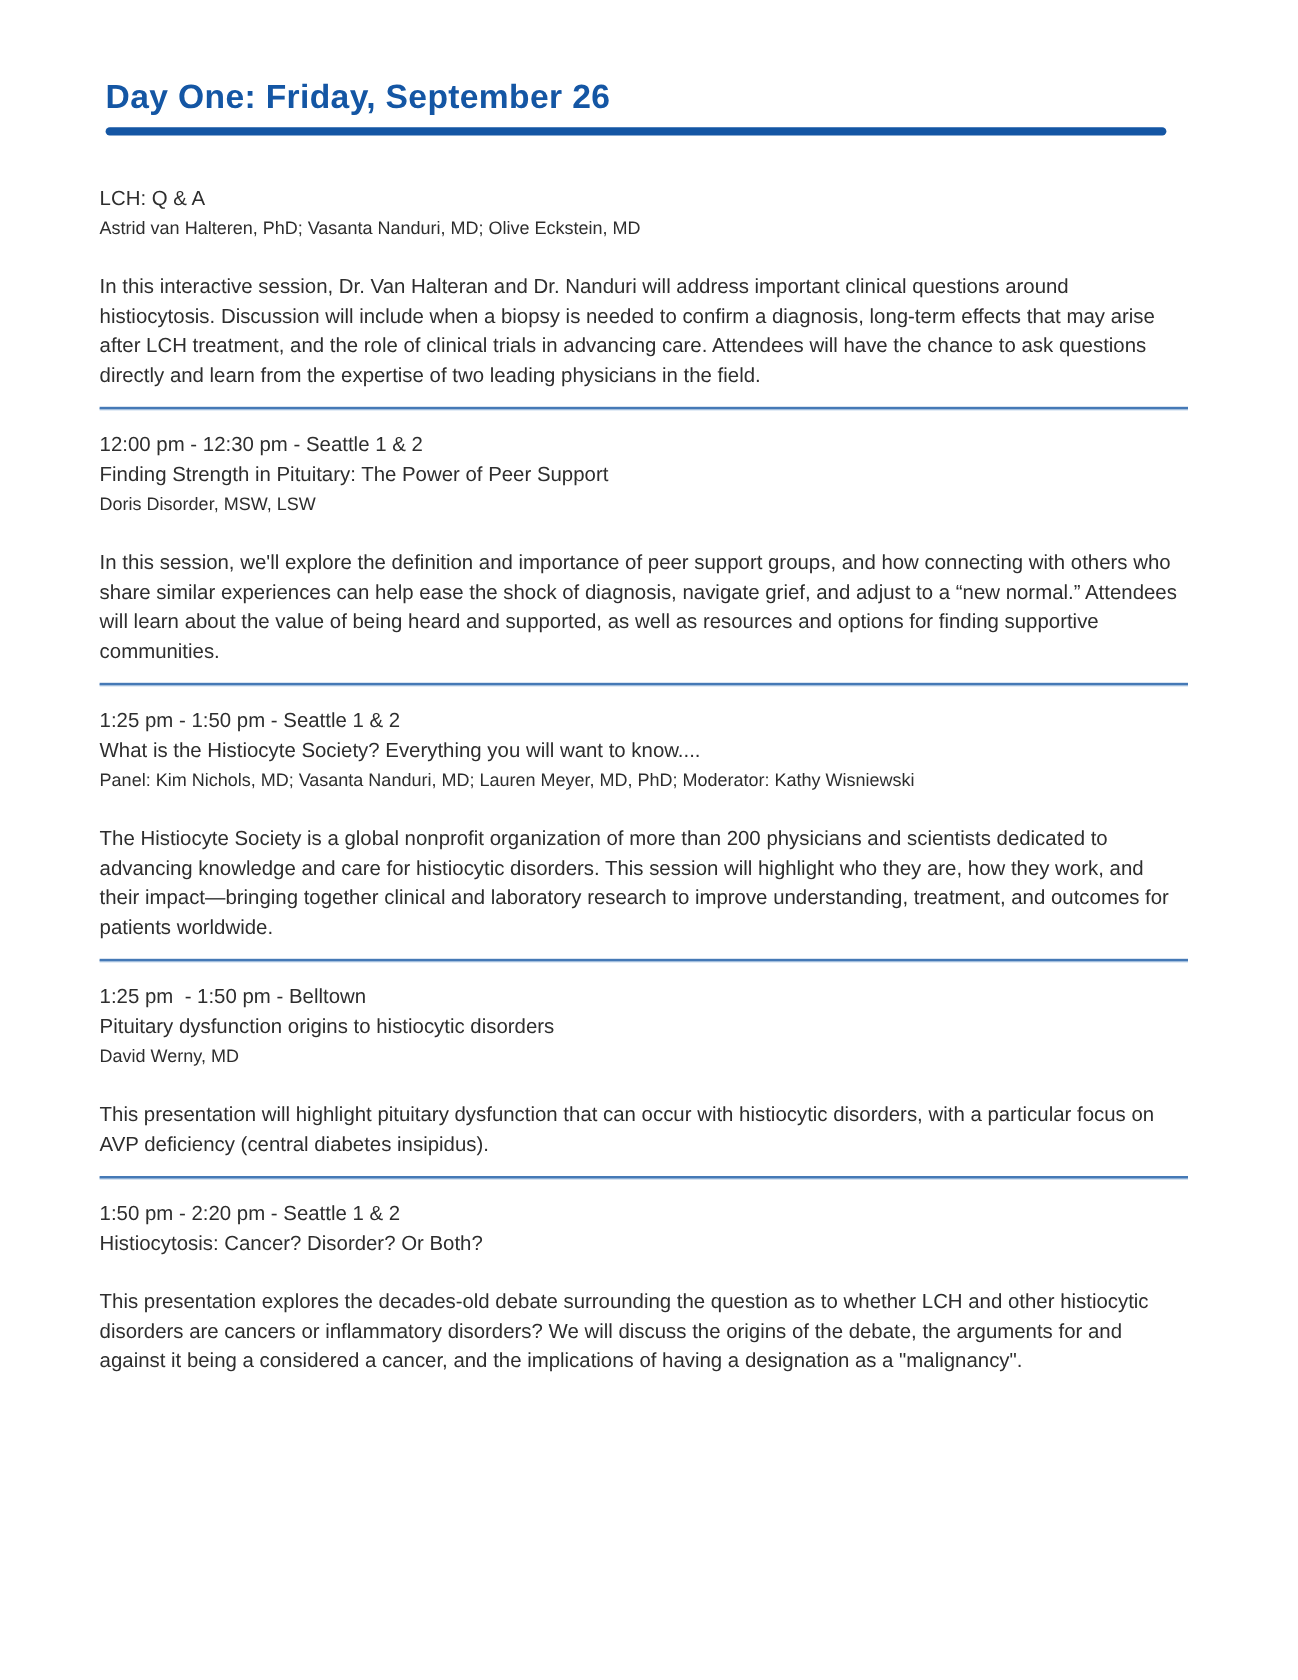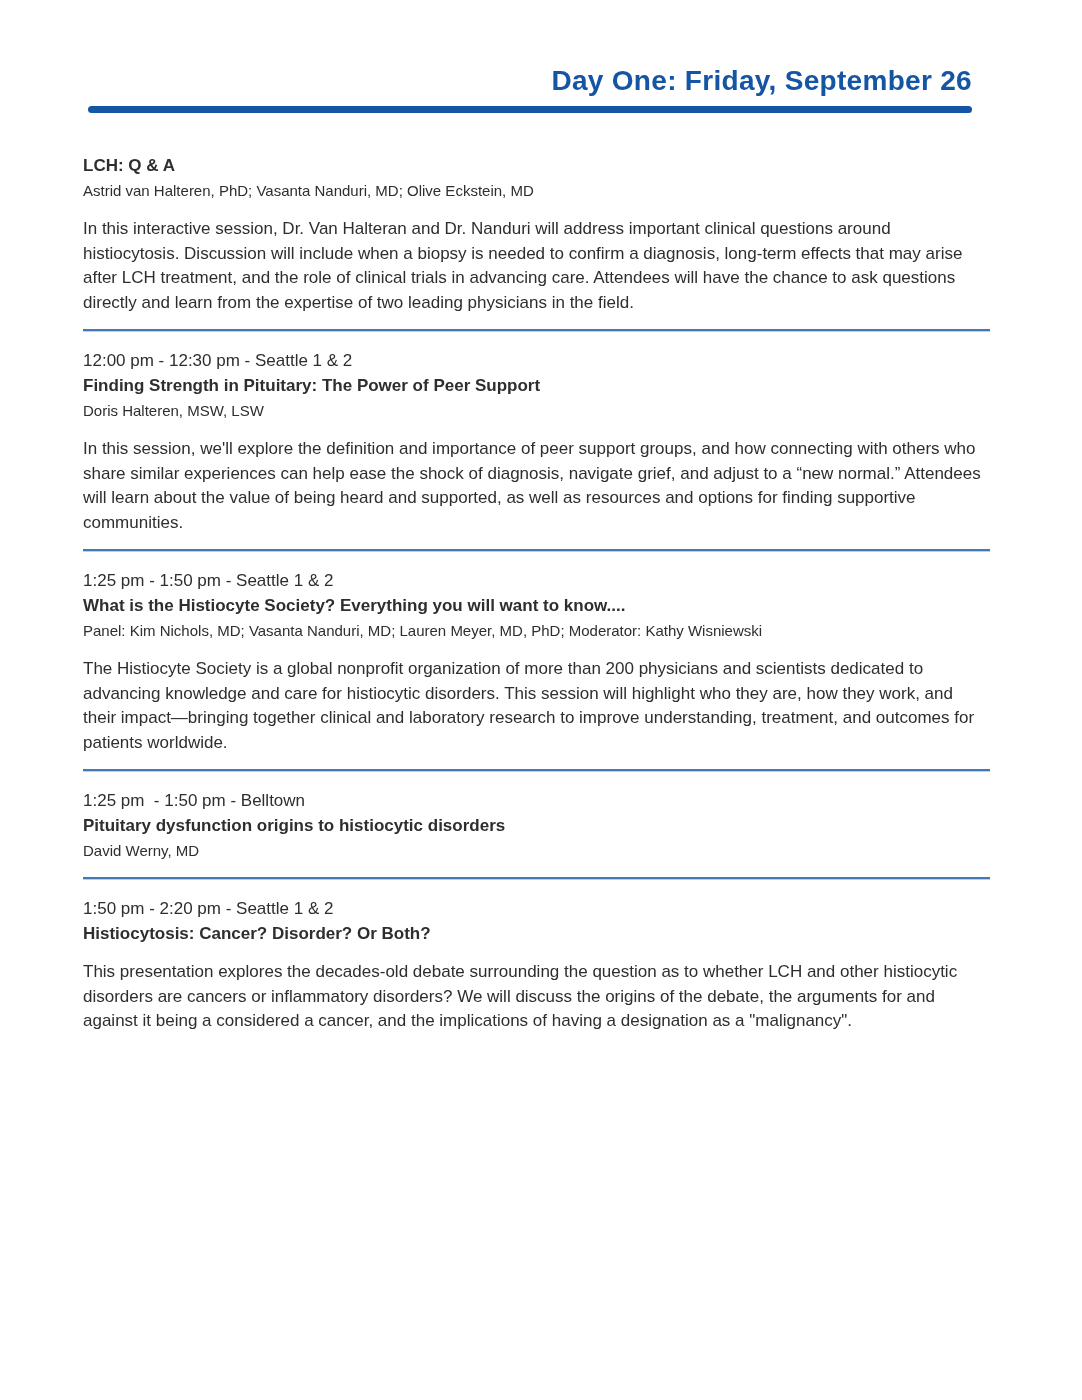--- a/index.html
+++ b/index.html
@@ -11,21 +11,21 @@
     color: #2e2e2e;
     overflow: hidden;
   }
   .page {
     width: 1082px;
     height: 1400px;
     background: #ffffff;
   }
   .header {
     margin: 64px 110px 0 88px;
-    text-align: right;
+    text-align: left;
   }
   .page-title {
     color: #1456a4;
     font-size: 28px;
     font-weight: bold;
     letter-spacing: 0.3px;
     line-height: 34px;
   }
   .header-rule {
     height: 7px;
@@ -36,31 +36,31 @@
   .content {
     margin: 40px 92px 0 83px;
   }
   .session-time {
     font-size: 17px;
     line-height: 25px;
     white-space: pre-wrap;
   }
   .session-title {
     font-size: 17px;
-    font-weight: bold;
+    font-weight: normal;
     line-height: 25px;
   }
   .session-speakers {
     font-size: 15px;
     line-height: 25px;
   }
   .session-description {
     font-size: 17px;
     line-height: 24.5px;
-    margin-top: 14px;
+    margin-top: 24px;
   }
   .session-divider {
     border: none;
     border-top: 2px solid #4579b6;
     box-shadow: 0 1px 0 #b9d0e8;
     margin: 14px 0 17px 0;
   }
 </style>
 </head>
 <body>
@@ -77,37 +77,38 @@
   <div class="session">
     <div class="session-title">LCH: Q &amp; A</div>
     <div class="session-speakers">Astrid van Halteren, PhD; Vasanta Nanduri, MD; Olive Eckstein, MD</div>
     <div class="session-description">In this interactive session, Dr. Van Halteran and Dr. Nanduri will address important clinical questions around histiocytosis. Discussion will include when a biopsy is needed to confirm a diagnosis, long-term effects that may arise after LCH treatment, and the role of clinical trials in advancing care. Attendees will have the chance to ask questions directly and learn from the expertise of two leading physicians in the field.</div>
     <hr class="session-divider">
   </div>
 
   <div class="session">
     <div class="session-time">12:00 pm - 12:30 pm - Seattle 1 &amp; 2</div>
     <div class="session-title">Finding Strength in Pituitary: The Power of Peer Support</div>
-    <div class="session-speakers">Doris Halteren, MSW, LSW</div>
+    <div class="session-speakers">Doris Disorder, MSW, LSW</div>
     <div class="session-description">In this session, we'll explore the definition and importance of peer support groups, and how connecting with others who share similar experiences can help ease the shock of diagnosis, navigate grief, and adjust to a “new normal.” Attendees will learn about the value of being heard and supported, as well as resources and options for finding supportive communities.</div>
     <hr class="session-divider">
   </div>
 
   <div class="session">
     <div class="session-time">1:25 pm - 1:50 pm - Seattle 1 &amp; 2</div>
     <div class="session-title">What is the Histiocyte Society? Everything you will want to know....</div>
     <div class="session-speakers">Panel: Kim Nichols, MD; Vasanta Nanduri, MD; Lauren Meyer, MD, PhD; Moderator: Kathy Wisniewski</div>
     <div class="session-description">The Histiocyte Society is a global nonprofit organization of more than 200 physicians and scientists dedicated to advancing knowledge and care for histiocytic disorders. This session will highlight who they are, how they work, and their impact—bringing together clinical and laboratory research to improve understanding, treatment, and outcomes for patients worldwide.</div>
     <hr class="session-divider">
   </div>
 
   <div class="session">
     <div class="session-time">1:25 pm  - 1:50 pm - Belltown</div>
     <div class="session-title">Pituitary dysfunction origins to histiocytic disorders</div>
     <div class="session-speakers">David Werny, MD</div>
+    <div class="session-description">This presentation will highlight pituitary dysfunction that can occur with histiocytic disorders, with a particular focus on AVP deficiency (central diabetes insipidus).</div>
     <hr class="session-divider">
   </div>
 
   <div class="session">
     <div class="session-time">1:50 pm - 2:20 pm - Seattle 1 &amp; 2</div>
     <div class="session-title">Histiocytosis: Cancer? Disorder? Or Both?</div>
     <div class="session-description">This presentation explores the decades-old debate surrounding the question as to whether LCH and other histiocytic disorders are cancers or inflammatory disorders? We will discuss the origins of the debate, the arguments for and against it being a considered a cancer, and the implications of having a designation as a "malignancy".</div>
 
   </div>
 </div>

